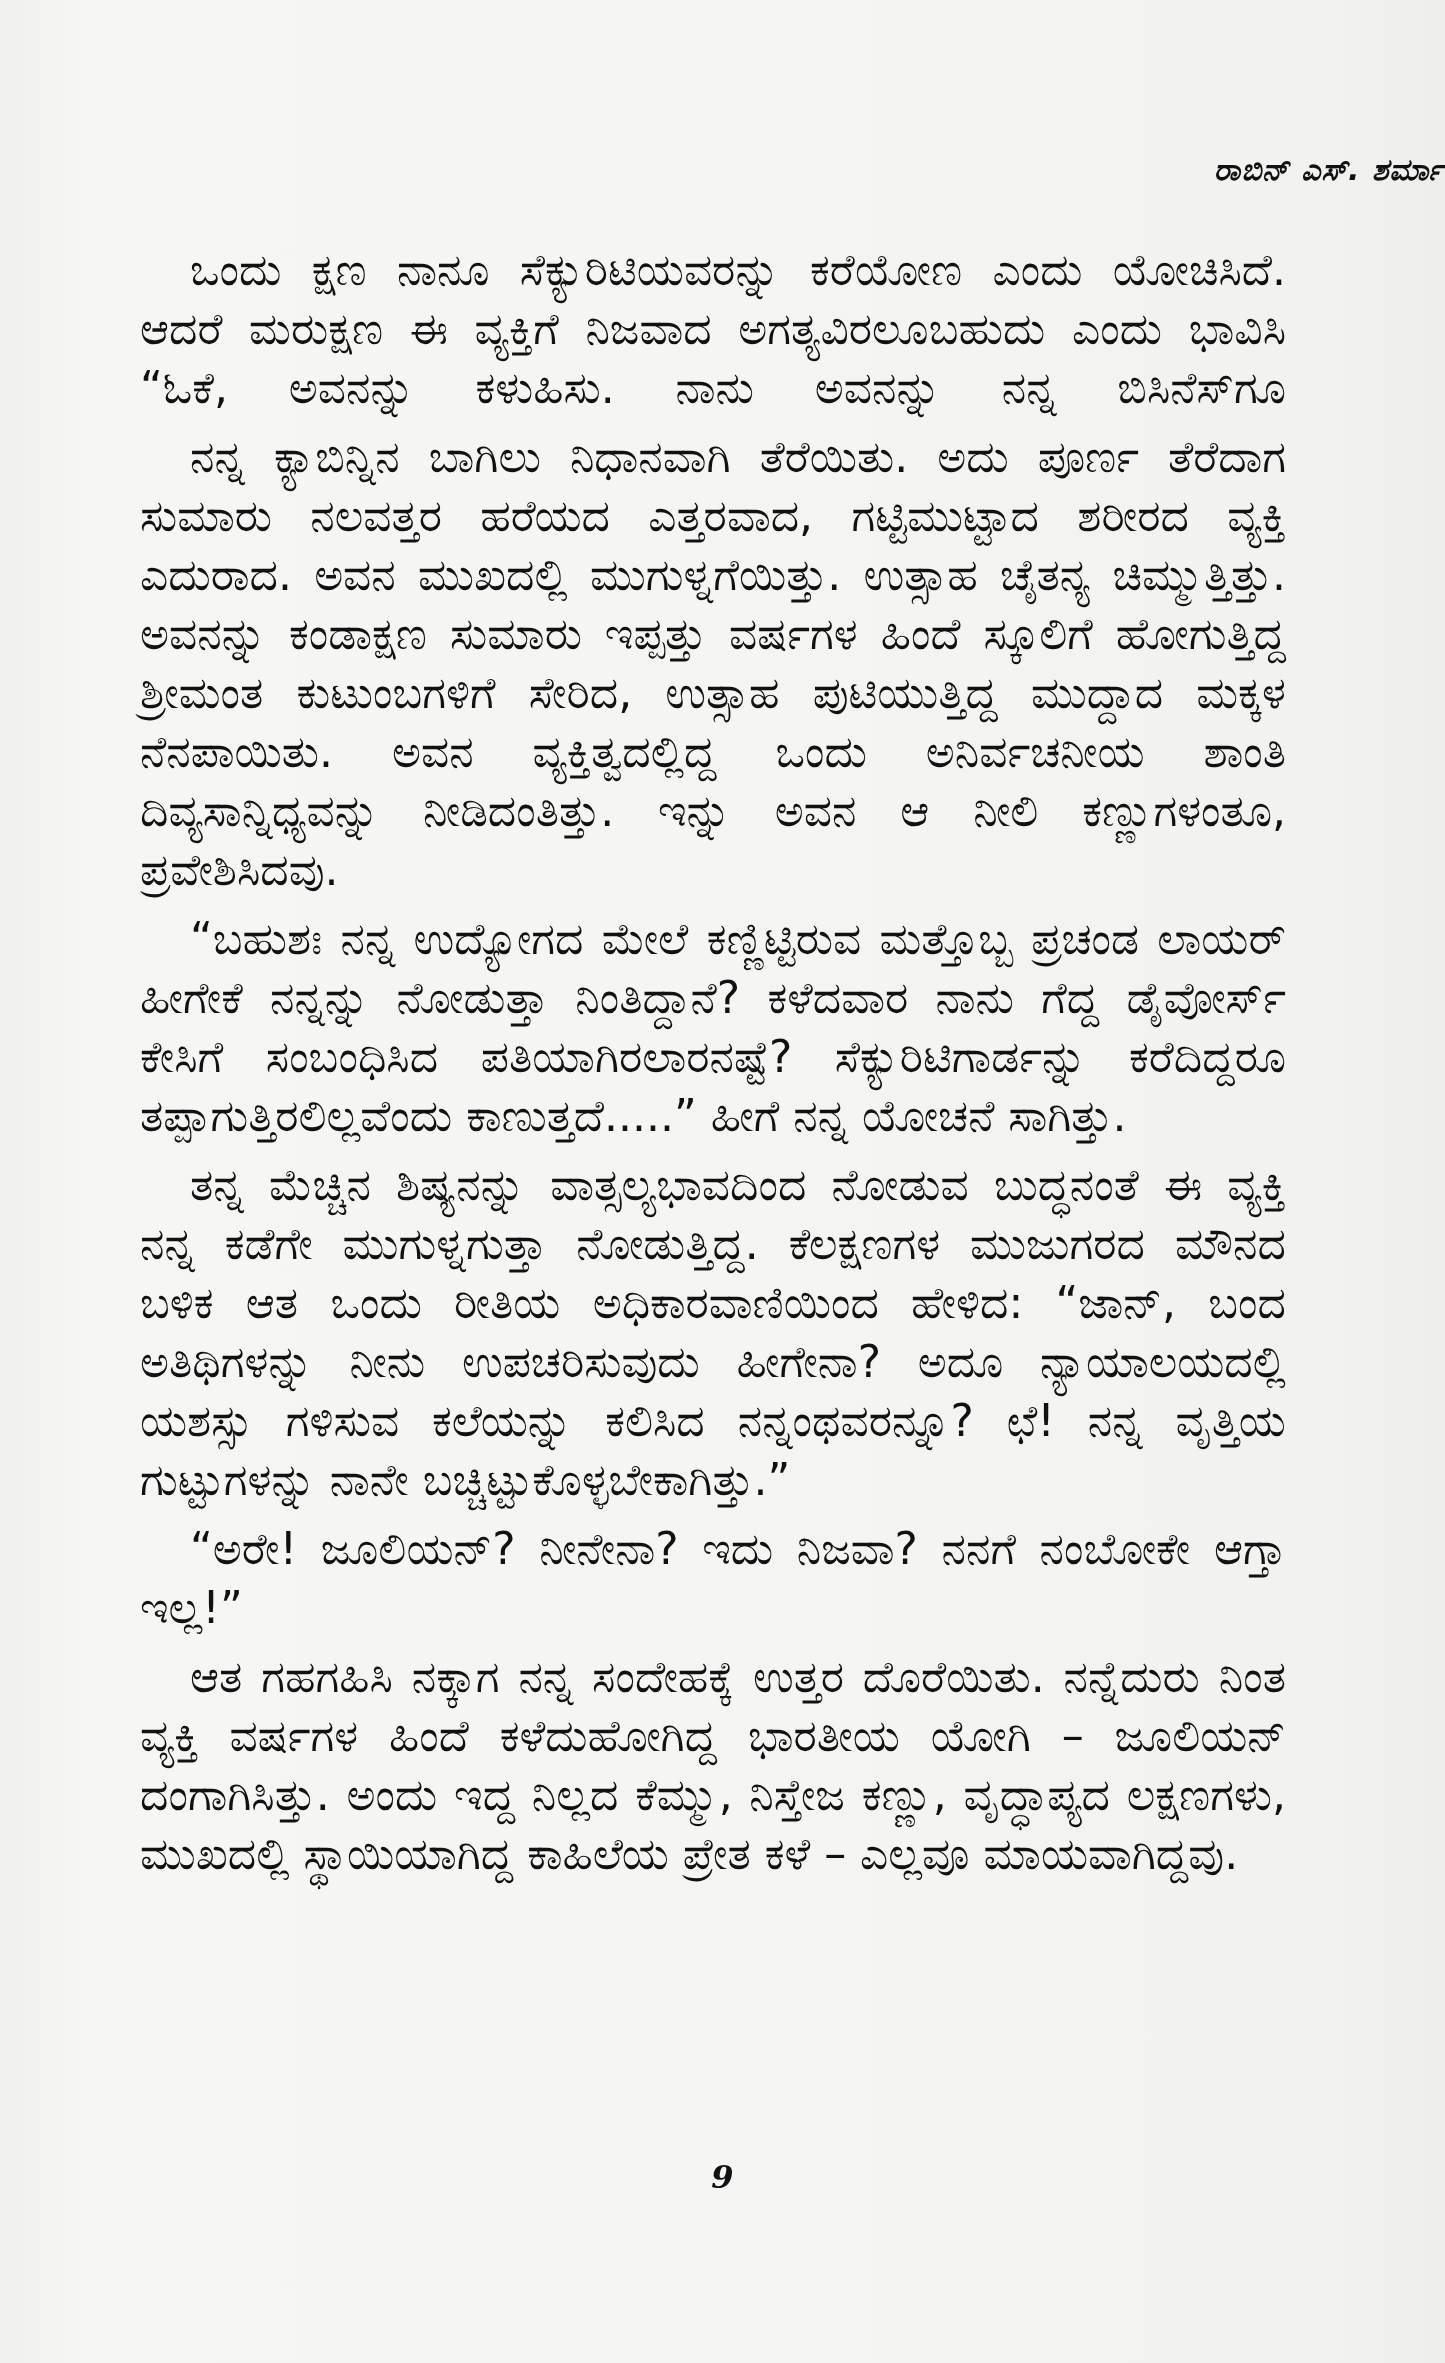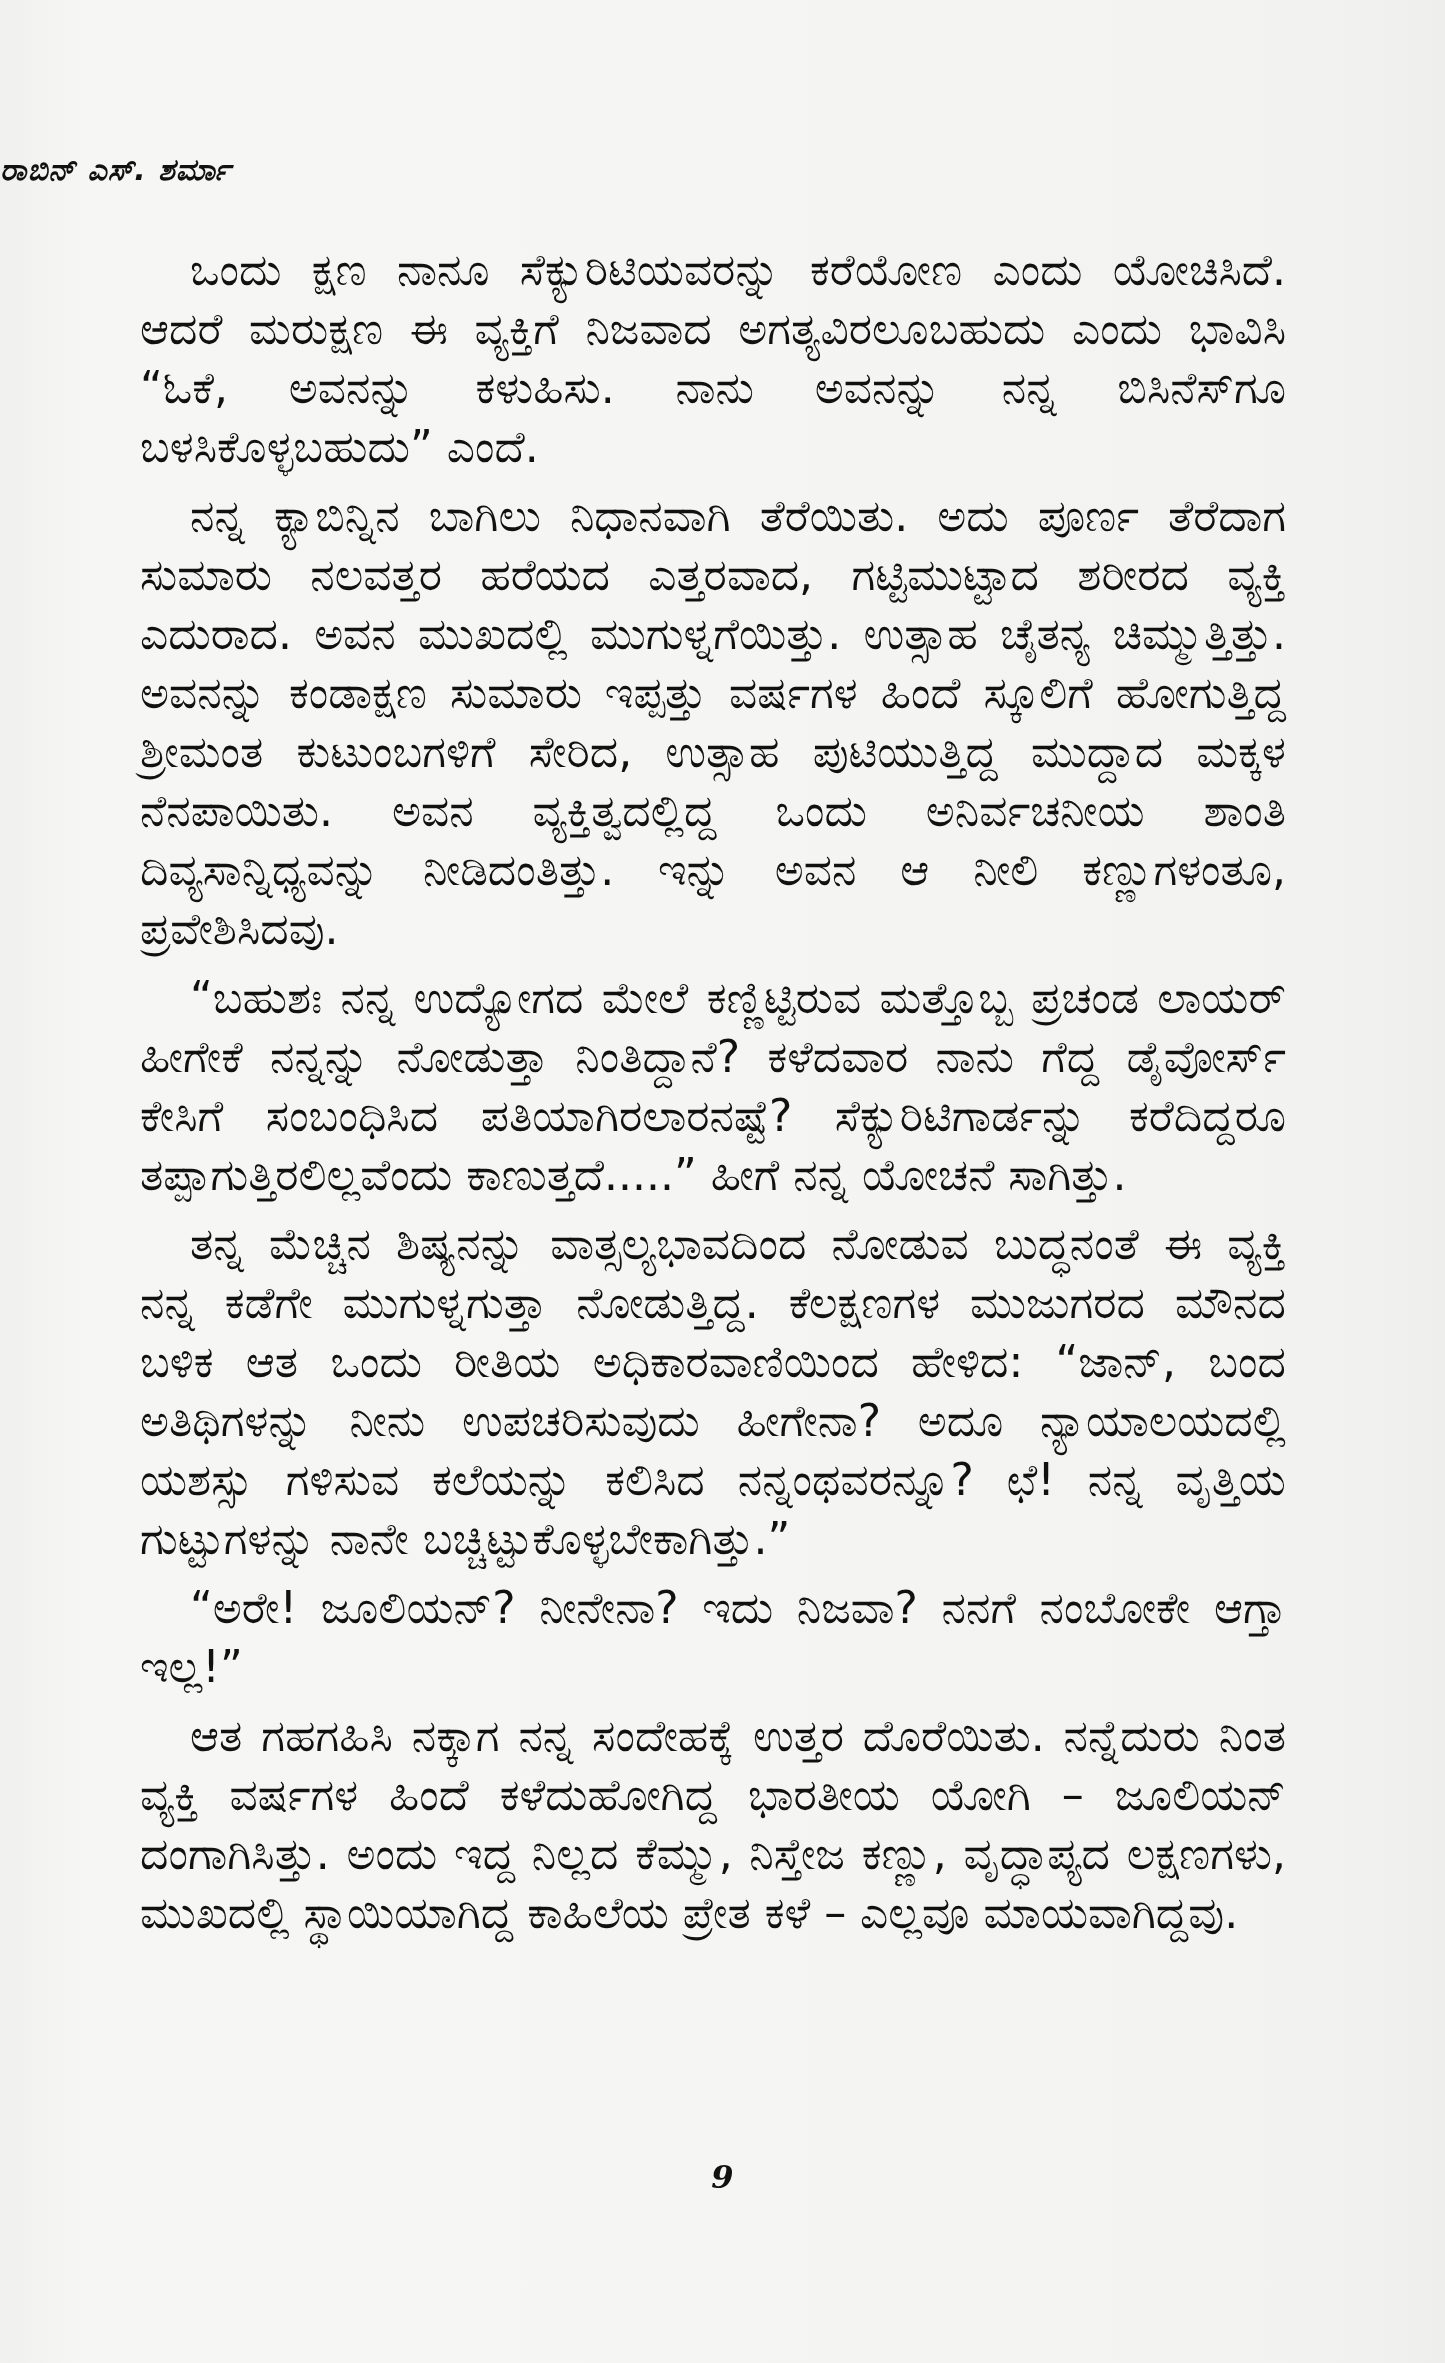--- a/index.html
+++ b/index.html
@@ -20,21 +20,21 @@
     left: 0; top: 0;
     width: 1445px;
     height: 2363px;
     background: linear-gradient(90deg, #f0f0ee 0%, #f6f6f4 6%, #f5f5f3 50%, #f2f2f0 92%, #eeeeec 100%);
   }
   .running-header {
     position: absolute;
     top: 152px;
     left: 0;
     width: 1445px;
-    text-align: left;
+    text-align: right;
     font-size: 30px;
     font-style: italic;
     font-weight: bold;
     letter-spacing: 1px;
   }
   .body-text {
     position: absolute;
     top: 240px;
     left: 90px;
     width: 1196px;
@@ -78,21 +78,20 @@
 <div class="page">
 
   <div class="running-header">ರಾಬಿನ್ ಎಸ್. ಶರ್ಮಾ</div>
 
   <div class="body-text">
 
     <div class="para">
       <span class="line first">ಒಂದು ಕ್ಷಣ ನಾನೂ ಸೆಕ್ಯುರಿಟಿಯವರನ್ನು ಕರೆಯೋಣ ಎಂದು ಯೋಚಿಸಿದೆ.</span>
       <span class="line">ಆದರೆ ಮರುಕ್ಷಣ ಈ ವ್ಯಕ್ತಿಗೆ ನಿಜವಾದ ಅಗತ್ಯವಿರಲೂಬಹುದು ಎಂದು ಭಾವಿಸಿ</span>
       <span class="line">“ಓಕೆ, ಅವನನ್ನು ಕಳುಹಿಸು. ನಾನು ಅವನನ್ನು ನನ್ನ ಬಿಸಿನೆಸ್‌ಗೂ</span>
-      <span class="line last">ಬಳಸಿಕೊಳ್ಳಬಹುದು” ಎಂದೆ.</span>
     </div>
 
     <div class="para">
       <span class="line first">ನನ್ನ ಕ್ಯಾಬಿನ್ನಿನ ಬಾಗಿಲು ನಿಧಾನವಾಗಿ ತೆರೆಯಿತು. ಅದು ಪೂರ್ಣ ತೆರೆದಾಗ</span>
       <span class="line">ಸುಮಾರು ನಲವತ್ತರ ಹರೆಯದ ಎತ್ತರವಾದ, ಗಟ್ಟಿಮುಟ್ಟಾದ ಶರೀರದ ವ್ಯಕ್ತಿ</span>
       <span class="line">ಎದುರಾದ. ಅವನ ಮುಖದಲ್ಲಿ ಮುಗುಳ್ನಗೆಯಿತ್ತು. ಉತ್ಸಾಹ ಚೈತನ್ಯ ಚಿಮ್ಮುತ್ತಿತ್ತು.</span>
       <span class="line">ಅವನನ್ನು ಕಂಡಾಕ್ಷಣ ಸುಮಾರು ಇಪ್ಪತ್ತು ವರ್ಷಗಳ ಹಿಂದೆ ಸ್ಕೂಲಿಗೆ ಹೋಗುತ್ತಿದ್ದ</span>
       <span class="line">ಶ್ರೀಮಂತ ಕುಟುಂಬಗಳಿಗೆ ಸೇರಿದ, ಉತ್ಸಾಹ ಪುಟಿಯುತ್ತಿದ್ದ ಮುದ್ದಾದ ಮಕ್ಕಳ</span>
       <span class="line">ನೆನಪಾಯಿತು. ಅವನ ವ್ಯಕ್ತಿತ್ವದಲ್ಲಿದ್ದ ಒಂದು ಅನಿರ್ವಚನೀಯ ಶಾಂತಿ</span>
       <span class="line">ದಿವ್ಯಸಾನ್ನಿಧ್ಯವನ್ನು ನೀಡಿದಂತಿತ್ತು. ಇನ್ನು ಅವನ ಆ ನೀಲಿ ಕಣ್ಣುಗಳಂತೂ,</span>

